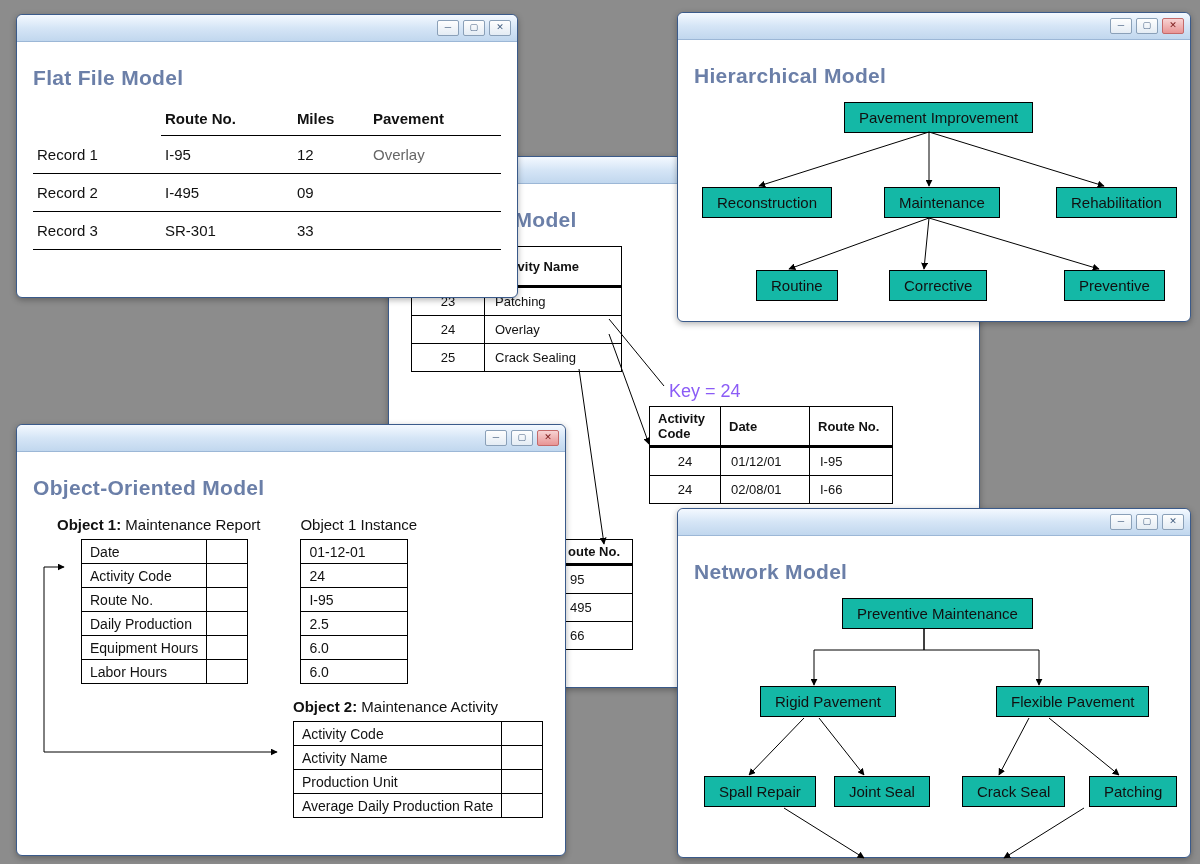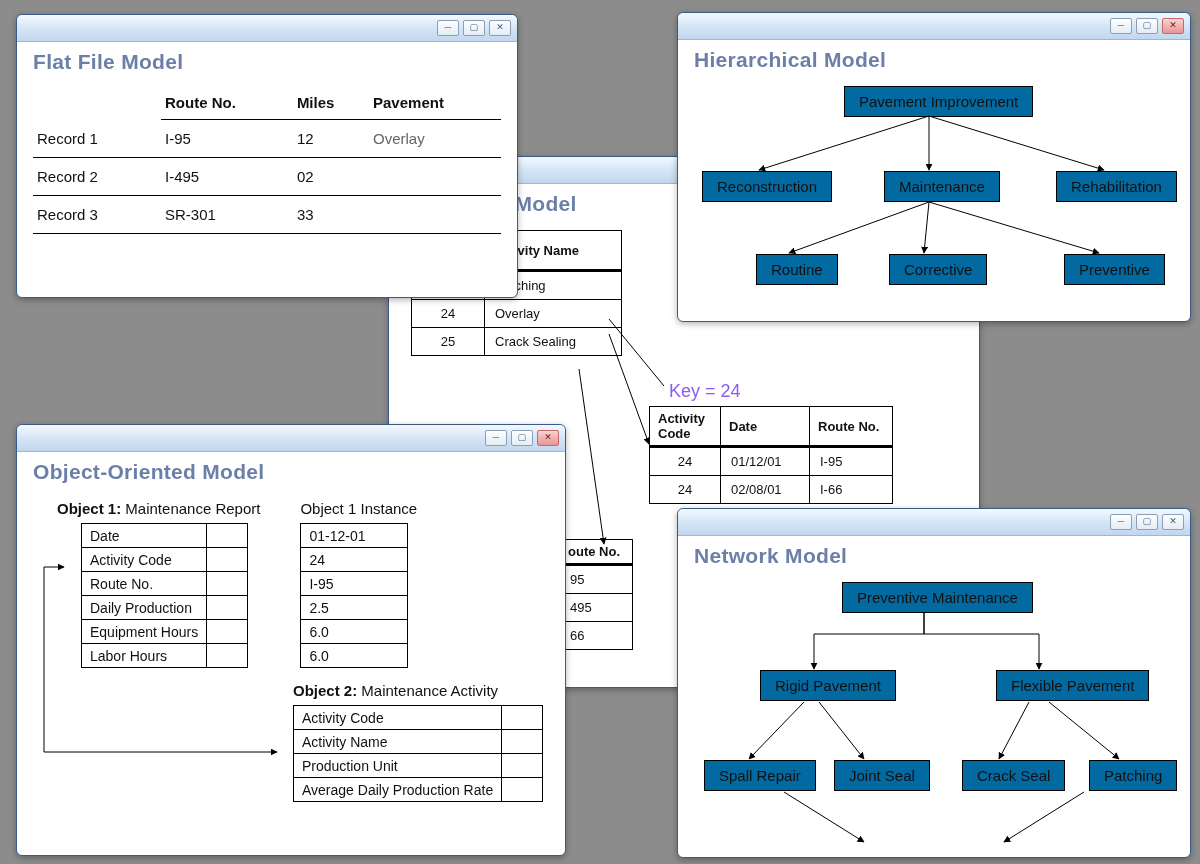--- a/index.html
+++ b/index.html
@@ -1,41 +1,41 @@
 <!DOCTYPE html>
 <html><head>
 <meta charset="utf-8">
 <style>
   html,body{margin:0;padding:0;width:1200px;height:864px;background:#8c8c8c;font-family:"Helvetica Neue",Arial,sans-serif;overflow:hidden;}
   .window{position:absolute;background:#fff;border:1px solid #3a5a8a;border-radius:6px;box-shadow:0 2px 6px rgba(0,0,0,.3);}
   .titlebar{height:26px;background:linear-gradient(#f4f9ff,#d5e5f6 50%,#c1d7ee);border-bottom:1px solid #9cb7d6;border-radius:6px 6px 0 0;display:flex;justify-content:flex-end;align-items:center;padding:0 6px;gap:4px;}
   .tb-btn{width:20px;height:14px;border:1px solid #8aa0b8;border-radius:2px;background:linear-gradient(#fefefe,#e4ecf4);font-size:9px;line-height:12px;text-align:center;color:#445f80;}
   .tb-btn.close{background:linear-gradient(#f7d3d3,#e89494);border-color:#c46a6a;color:#7a1a1a;}
   .content{padding:8px 16px 16px 16px;position:relative;}
-  h2{font-size:21px;font-weight:600;color:#6b7fa8;letter-spacing:.3px;margin:0 0 14px 0;}
+  h2{font-size:21px;font-weight:600;color:#6b7fa8;letter-spacing:.3px;margin:16px 0 14px 0;}
   
   .ff-table{width:100%;border-collapse:collapse;font-size:15px;}
   .ff-table th{text-align:left;font-weight:700;color:#111;padding:6px 4px 8px 4px;}
   .ff-table td{padding:10px 4px;color:#111;}
   .ff-table .hdr-line th{border-bottom:1.5px solid #000;}
   .ff-table .row-line td{border-bottom:1px solid #000;}
   
   .oo-label{font-size:15px;color:#111;margin:2px 0 6px 0;}
   .oo-label b{font-weight:700;}
   .mini-table{border-collapse:collapse;font-size:14px;color:#111;}
   .mini-table td{border:1px solid #000;padding:3px 8px;min-width:90px;height:17px;}
   .mini-table td.emp{min-width:24px;}
   
   .rel-table{border-collapse:collapse;font-size:13px;color:#111;}
   .rel-table th{border:1px solid #000;padding:4px 8px;font-weight:700;text-align:left;background:#fff;}
   .rel-table thead tr th{border-bottom:3px solid #000;}
   .rel-table td{border:1px solid #000;padding:6px 10px;}
   .key-label{font-size:18px;color:#8b5cf6;}
   
-  .hbox{position:absolute;border:1px solid #000;padding:6px 14px;font-size:15px;color:#111;background:#0369a1;text-align:center;white-space:nowrap;}
+  .hbox{position:absolute;border:1px solid #000;padding:6px 14px;font-size:15px;color:#111;background:#14b8a6;text-align:center;white-space:nowrap;}
   svg.overlay{position:absolute;top:0;left:0;pointer-events:none;}
 </style>
 </head>
 <body>
 
 <div class="window" style="left:388px;top:156px;width:590px;height:530px;z-index:2;">
   <div class="titlebar">
     <div class="tb-btn">─</div>
     <div class="tb-btn">▢</div>
     <div class="tb-btn close">✕</div>
@@ -135,21 +135,21 @@
           </tr>
       <tr class="row-line">
             <td>Record 1</td>
             <td>I-95</td>
             <td>12</td>
             <td style="color:#666">Overlay</td>
           </tr>
       <tr class="row-line">
             <td>Record 2</td>
             <td>I-495</td>
-            <td>02</td>
+            <td>09</td>
             <td></td>
           </tr>
       <tr class="row-line">
             <td>Record 3</td>
             <td>SR-301</td>
             <td>33</td>
             <td></td>
           </tr>
     </tbody>
       </table>

